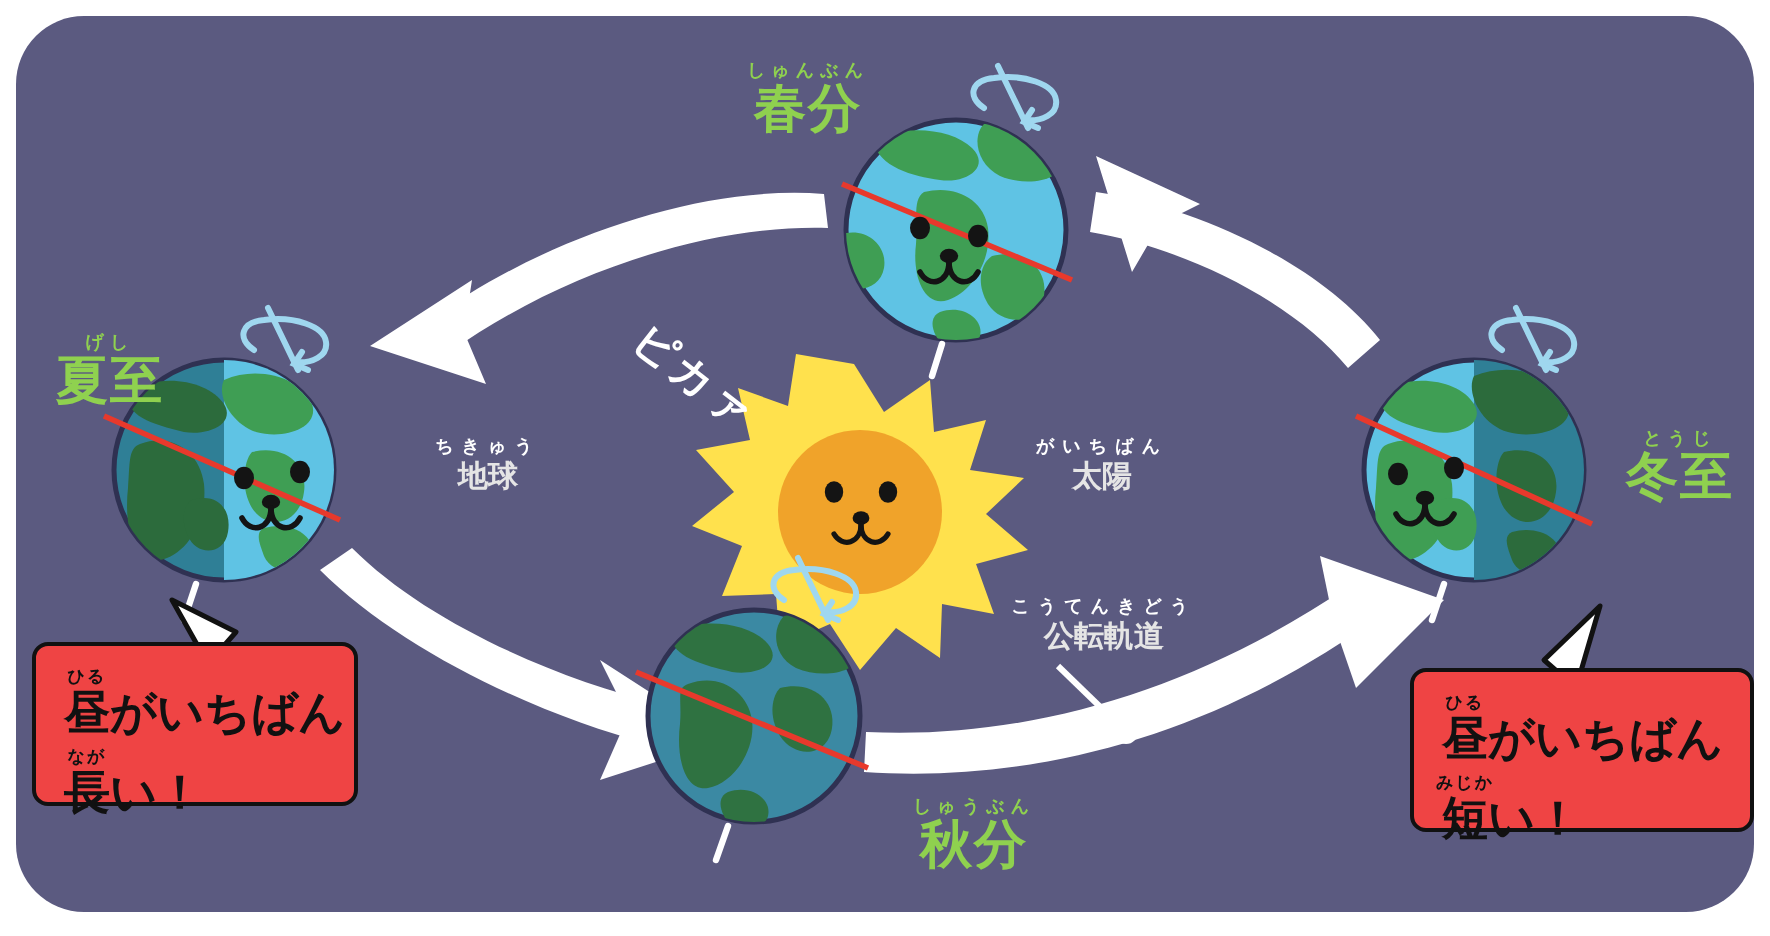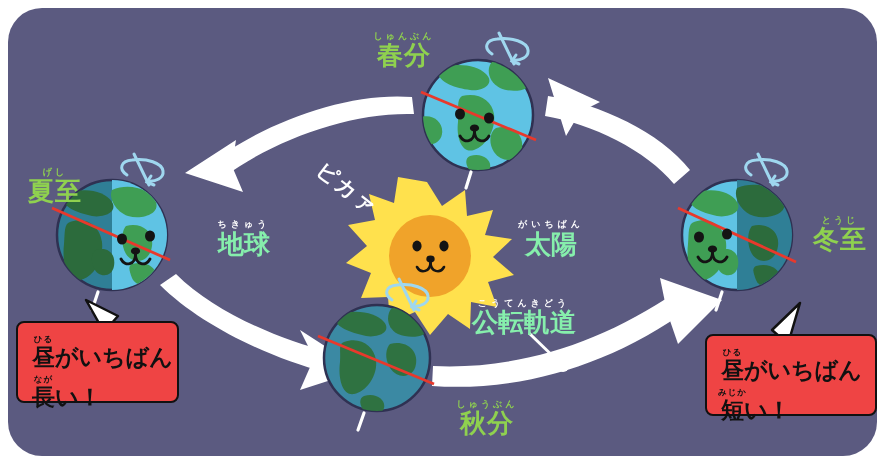--- a/index.html
+++ b/index.html
@@ -17,21 +17,21 @@
   .abs{position:absolute;}
 
   
   .season{position:absolute;text-align:center;line-height:1;white-space:nowrap;}
   .season .ruby{display:block;font-size:9px;font-weight:bold;color:#8fd14f;letter-spacing:3px;margin-bottom:1px;}
   .season .main{display:block;font-size:26px;font-weight:bold;color:#8fd14f;letter-spacing:1px;}
 
   
   .wlabel{position:absolute;text-align:center;line-height:1;white-space:nowrap;}
   .wlabel .ruby{display:block;font-size:9px;font-weight:bold;color:#ffffff;letter-spacing:4px;margin-bottom:2px;}
-  .wlabel .main{display:block;font-size:26px;font-weight:bold;color:#86efac;letter-spacing:0px;}
+  .wlabel .main{display:block;font-size:15px;font-weight:bold;color:#e5e5e5;letter-spacing:0px;}
 
   
   #pika{
     position:absolute;left:320px;top:148px;
     font-size:21px;font-weight:bold;color:#ffffff;
     transform:rotate(38deg);transform-origin:left top;letter-spacing:2px;
     white-space:nowrap;
   }
 
   
@@ -249,21 +249,21 @@
     <div class="wlabel" style="left:196px;top:212px;width:80px;">
       <span class="ruby">ちきゅう</span>
       <span class="main">地球</span>
     </div>
 
     <div class="wlabel" style="left:503px;top:212px;width:80px;">
       <span class="ruby">がいちばん</span>
       <span class="main">太陽</span>
     </div>
 
-    <div class="wlabel" style="left:456px;top:292px;width:120px;font-family:Liberation Mono, monospace;">
+    <div class="wlabel" style="left:484px;top:292px;width:120px;">
       <span class="ruby">こうてんきどう</span>
       <span class="main">公転軌道</span>
     </div>
 
     <div id="pika">ピカァ</div>
 
     <div class="bubble" style="left:8px;top:313px;width:163px;height:82px;">
       <span class="bline">
         <span class="rb">
           <span class="rt">ひる</span>

